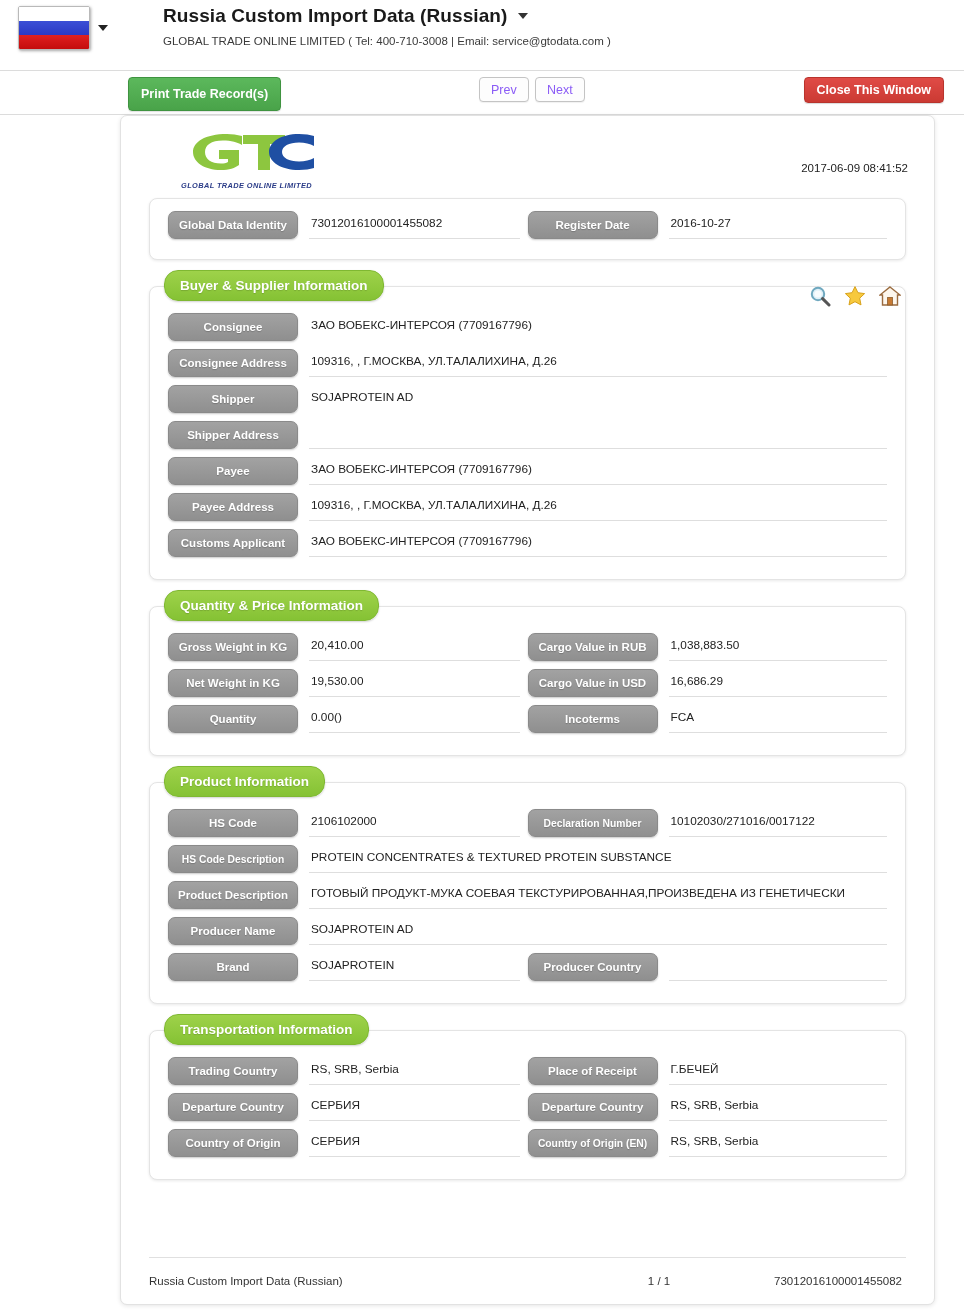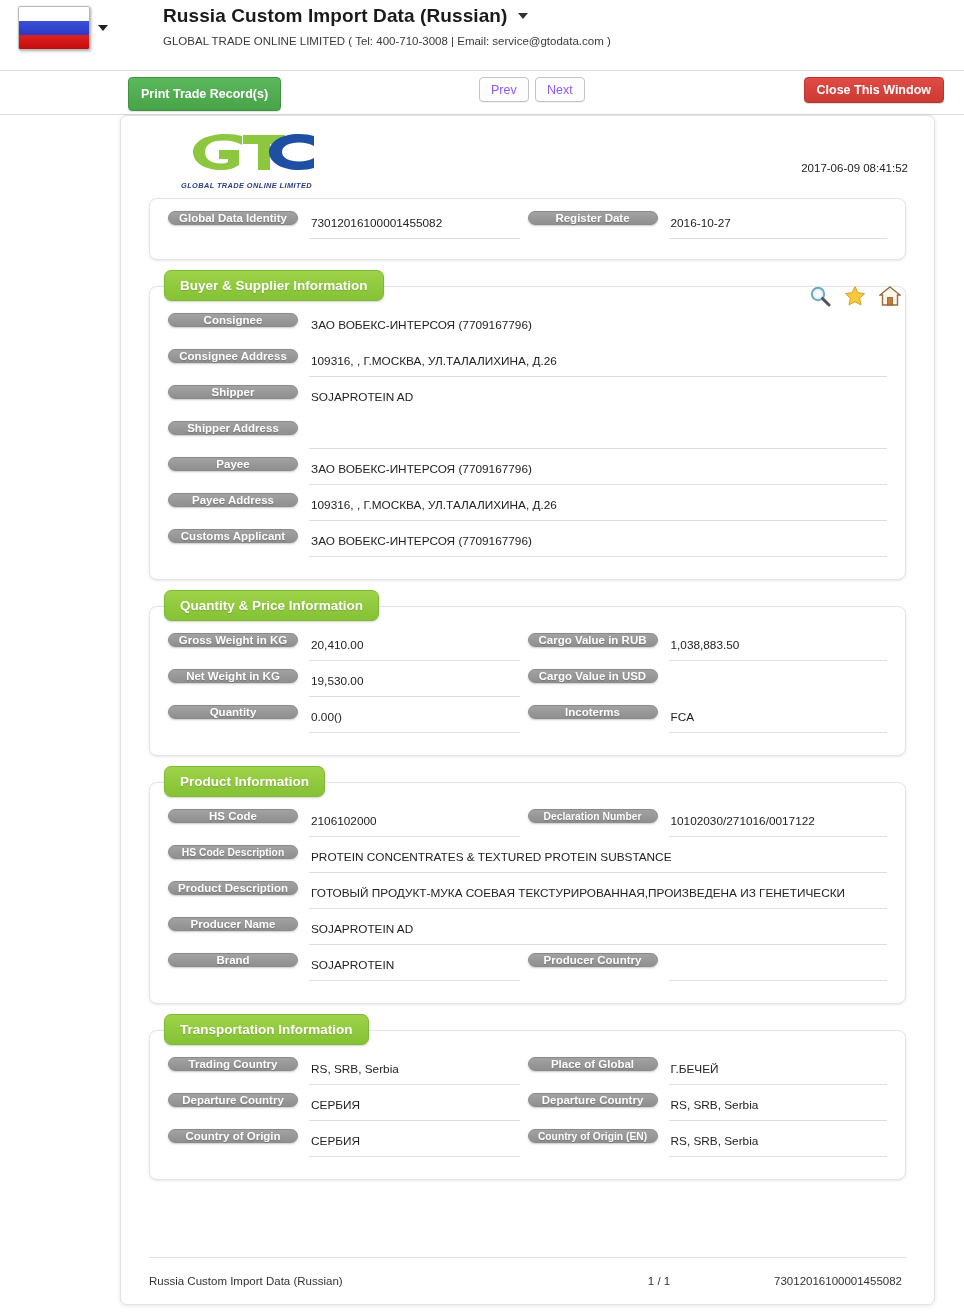--- a/index.html
+++ b/index.html
@@ -54,28 +54,28 @@
             margin-top:1px;font-style:italic;}
   .stamp{position:absolute;right:26px;top:46px;font-size:11.5px;color:#222;}
 
   
   .card{position:relative;margin:0 28px 0 28px;border:1px solid #e4e4e4;border-radius:8px;
         background:#fff;box-shadow:0 1px 3px rgba(0,0,0,.09);box-sizing:border-box;}
   .card.ident{padding:12px 18px;}
   .card.sec{margin-top:26px;padding:26px 18px 14px 18px;}
 
   .sec-title{position:absolute;left:14px;top:-17px;height:29px;padding:0 15px;
-     display:inline-flex;align-items:center;border-radius:7px;
+     display:inline-flex;align-items:center;border-radius:14px;
      background:linear-gradient(#9ed24a,#85c234);border:1px solid #7fb832;
      color:#fff;font-weight:bold;font-size:13.5px;box-shadow:0 1px 2px rgba(0,0,0,.18);
      text-shadow:0 1px 1px rgba(0,0,0,.15);}
 
   .row{display:flex;align-items:flex-start;margin-bottom:8px;position:relative;}
   .row.pair > .half{display:flex;align-items:flex-start;width:50%;}
-  .pill{flex:0 0 auto;width:130px;height:14px;border-radius:7px;
+  .pill{flex:0 0 auto;width:130px;height:28px;border-radius:7px;
         background:linear-gradient(#a2a2a2,#8f8f8f);border:1px solid #8a8a8a;
         color:#fff;font-size:11.5px;font-weight:bold;
         display:flex;align-items:center;justify-content:center;text-align:center;
         box-shadow:0 1px 2px rgba(0,0,0,.22);text-shadow:0 1px 1px rgba(0,0,0,.2);
         box-sizing:border-box;}
   .pill.narrow{font-size:10.3px;}
   .val{flex:1 1 auto;min-width:0;margin-left:11px;border-bottom:1px solid #dedede;
        font-size:11.8px;color:#222;padding:5px 2px 6px 2px;height:28px;box-sizing:border-box;
        white-space:nowrap;overflow:hidden;}
   .val.wide{margin-right:8px;}
@@ -215,20 +215,21 @@
         <div class="val">1,038,883.50</div>
         </div>
     </div>
     <div class="row pair">
       <div class="half">
           <div class="pill">Net Weight in KG</div>
         <div class="val wide">19,530.00</div>
         </div>
       <div class="half">
           <div class="pill">Cargo Value in USD</div>
+        <div class="val">16,686.29</div>
         </div>
     </div>
     <div class="row pair">
       <div class="half">
           <div class="pill">Quantity</div>
         <div class="val wide">0.00()</div>
         </div>
       <div class="half">
           <div class="pill">Incoterms</div>
         <div class="val">FCA</div>
@@ -275,21 +276,21 @@
 
   <div class="card sec">
     <div class="sec-title">Transportation Information</div>
 
     <div class="row pair">
       <div class="half">
           <div class="pill">Trading Country</div>
         <div class="val wide">RS, SRB, Serbia</div>
         </div>
       <div class="half">
-          <div class="pill">Place of Global</div>
+          <div class="pill">Place of Receipt</div>
         <div class="val">Г.БЕЧЕЙ</div>
         </div>
     </div>
     <div class="row pair">
       <div class="half">
           <div class="pill">Departure Country</div>
         <div class="val wide">СЕРБИЯ</div>
         </div>
       <div class="half">
           <div class="pill">Departure Country</div>

